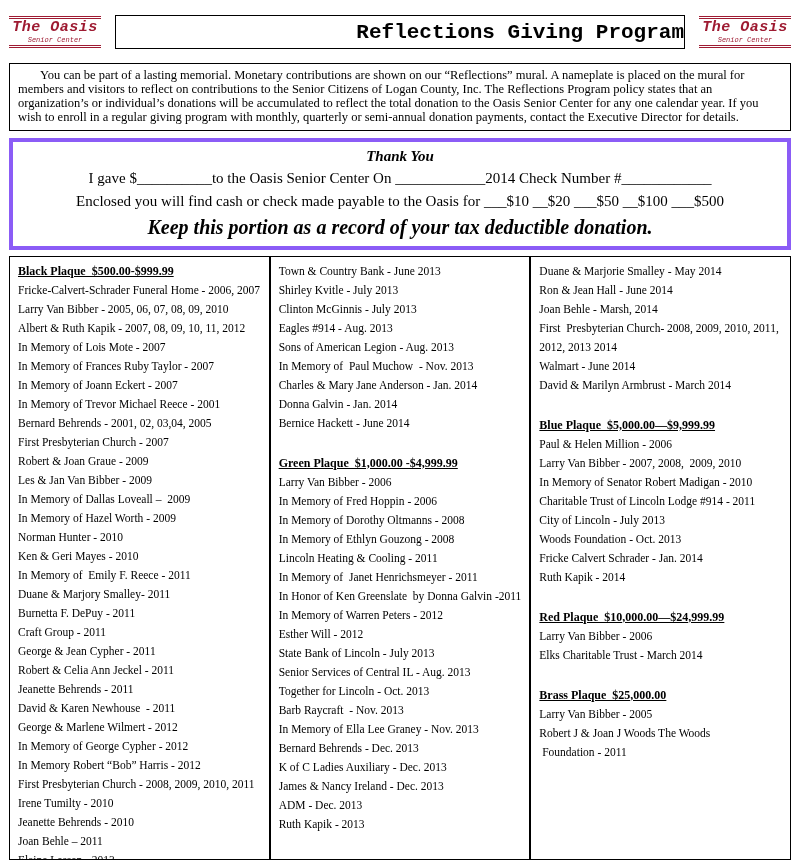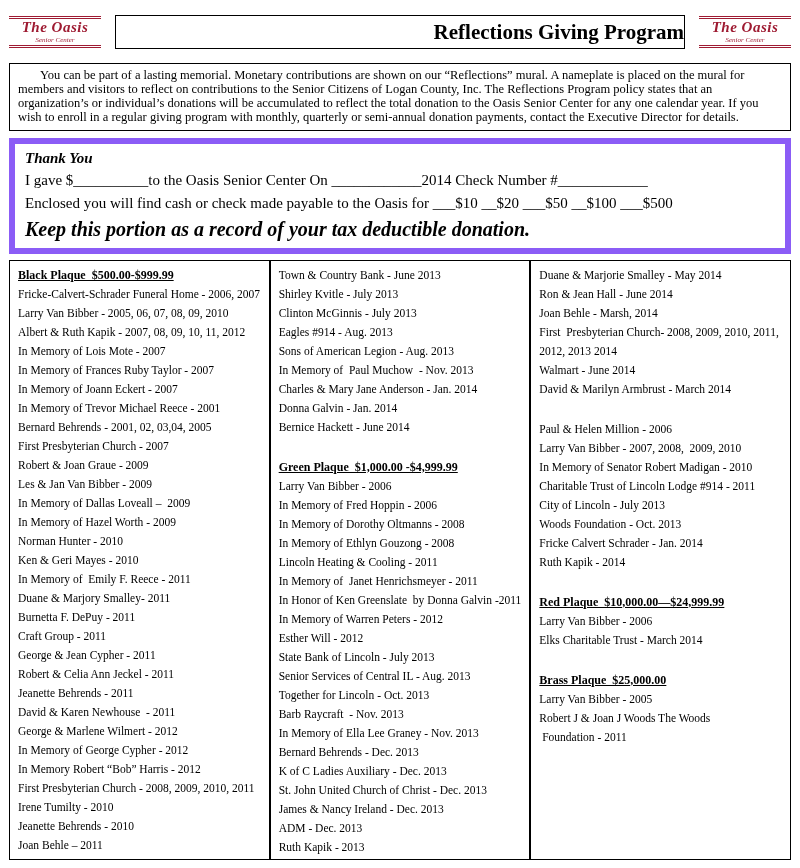--- a/index.html
+++ b/index.html
@@ -12,21 +12,21 @@
   }
   .page {
     width: 800px; height: 868px;
     padding: 6px 9px 8px 9px;
     display: flex; flex-direction: column;
     overflow: hidden;
   }
   
   .header-row {
     display: flex; align-items: center;
-    height: 52px; margin-bottom: 5px; flex: 0 0 auto;
+    height: 52px; margin-bottom: 5px; flex: 0 0 auto; font-family: Liberation Mono, monospace;
   }
   .logo {
     width: 92px; flex: 0 0 auto;
     text-align: center; color: #9e1b32;
   }
   .logo-frame {
     border-top: 3px double #9e1b32;
     border-bottom: 3px double #9e1b32;
     padding: 1px 2px 0 2px;
   }
@@ -50,23 +50,23 @@
   
   .intro-box {
     border: 1px solid #000;
     padding: 4px 8px 5px 8px;
     font-size: 12.5px; line-height: 1.13;
     margin-bottom: 7px; flex: 0 0 auto;
   }
   .intro-box .p { text-indent: 22px; }
   
   .ty-box {
-    border: 6px solid #8b5cf6;
+    border: 4px solid #8b5cf6;
     padding: 6px 10px 7px 10px;
-    text-align: left;
+    text-align: center;
     margin-bottom: 6px; flex: 0 0 auto;
   }
   .ty-title { font-weight: bold; font-style: italic; font-size: 15px; margin-bottom: 5px; }
   .ty-line  { font-size: 15px; margin-bottom: 6px; white-space: pre-wrap; }
   .ty-note  { font-weight: bold; font-style: italic; font-size: 20px; }
   
   .columns { display: flex; flex: 1; min-height: 0; }
   .col {
     flex: 1; border: 1px solid #000;
     padding: 5px 8px; overflow: hidden;
@@ -176,36 +176,36 @@
           <div class="entry">In Honor of Ken Greenslate  by Donna Galvin -2011</div>
           <div class="entry">In Memory of Warren Peters - 2012</div>
           <div class="entry">Esther Will - 2012</div>
           <div class="entry">State Bank of Lincoln - July 2013</div>
           <div class="entry">Senior Services of Central IL - Aug. 2013</div>
           <div class="entry">Together for Lincoln - Oct. 2013</div>
           <div class="entry">Barb Raycraft  - Nov. 2013</div>
           <div class="entry">In Memory of Ella Lee Graney - Nov. 2013</div>
           <div class="entry">Bernard Behrends - Dec. 2013</div>
           <div class="entry">K of C Ladies Auxiliary - Dec. 2013</div>
-          <div class="entry">St. John United Church of Christ - Dec. 2013</div>
           <div class="entry">James &amp; Nancy Ireland - Dec. 2013</div>
           <div class="entry">ADM - Dec. 2013</div>
           <div class="entry">Ruth Kapik - 2013</div>
         </div>
       </div>
       <div class="col">
         <div class="section">
           <div class="entry">Duane &amp; Marjorie Smalley - May 2014</div>
           <div class="entry">Ron &amp; Jean Hall - June 2014</div>
           <div class="entry">Joan Behle - Marsh, 2014</div>
           <div class="entry">First  Presbyterian Church- 2008, 2009, 2010, 2011, 2012, 2013 2014</div>
           <div class="entry">Walmart - June 2014</div>
           <div class="entry">David &amp; Marilyn Armbrust - March 2014</div>
         </div>
         <div class="section">
+          <div class="sec-heading">Blue Plaque  $5,000.00—$9,999.99</div>
           <div class="entry">Paul &amp; Helen Million - 2006</div>
           <div class="entry">Larry Van Bibber - 2007, 2008,  2009, 2010</div>
           <div class="entry">In Memory of Senator Robert Madigan - 2010</div>
           <div class="entry">Charitable Trust of Lincoln Lodge #914 - 2011</div>
           <div class="entry">City of Lincoln - July 2013</div>
           <div class="entry">Woods Foundation - Oct. 2013</div>
           <div class="entry">Fricke Calvert Schrader - Jan. 2014</div>
           <div class="entry">Ruth Kapik - 2014</div>
         </div>
         <div class="section">

